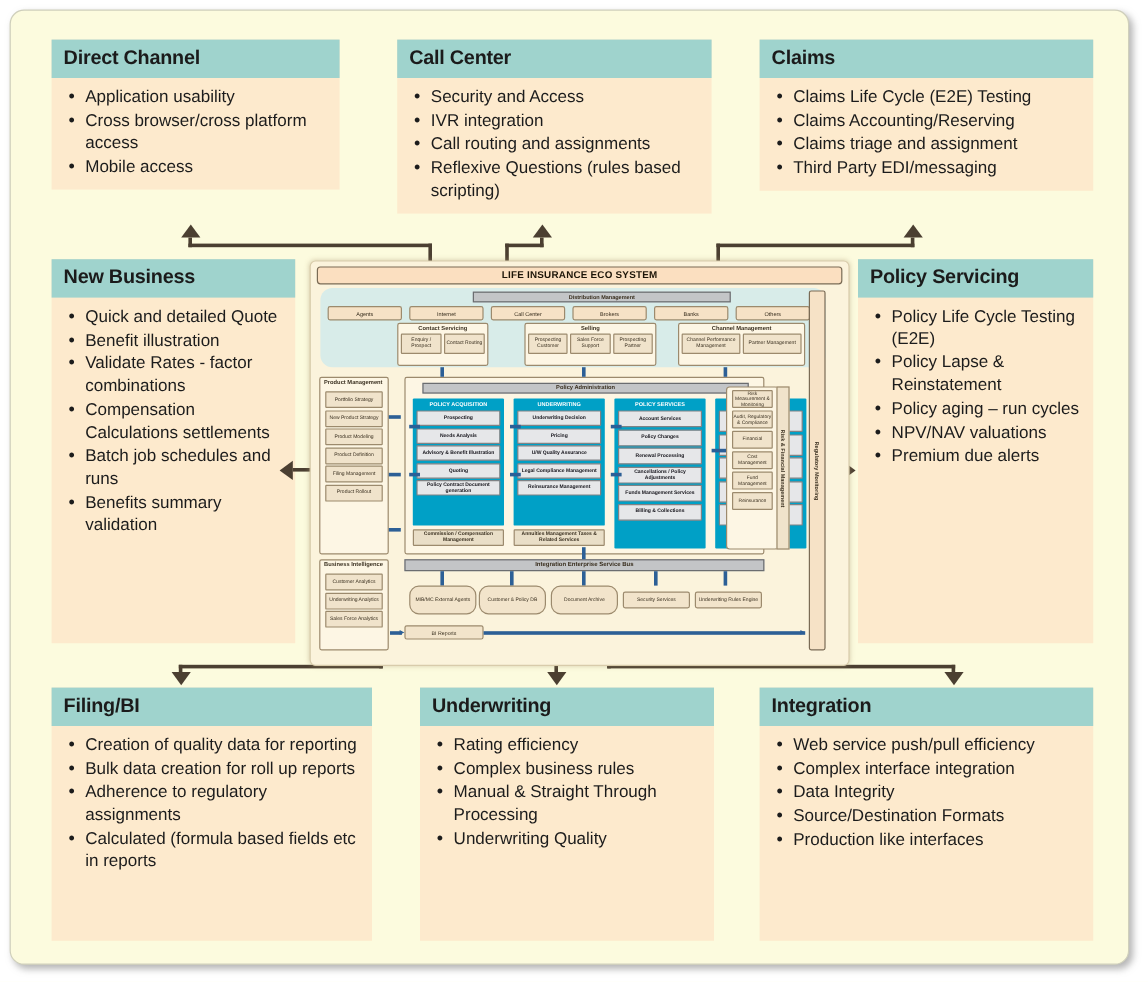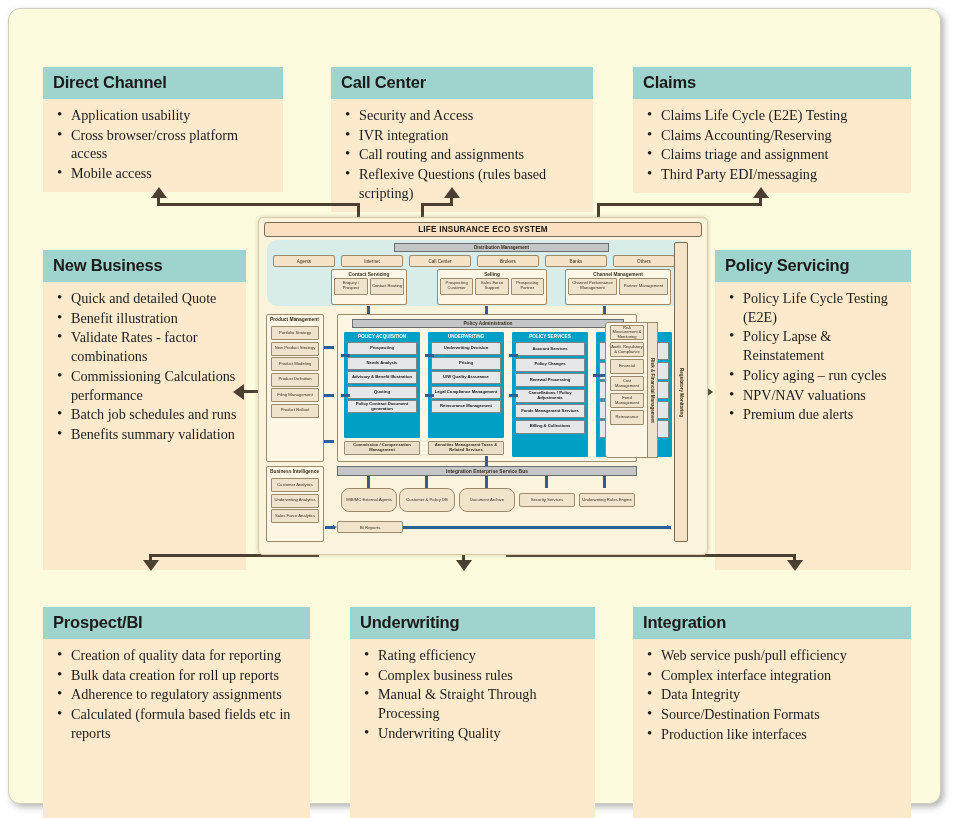--- a/index.html
+++ b/index.html
@@ -26,38 +26,36 @@
     border: 1px solid #cfcfbb;
     border-radius: 12px;
     box-shadow: 3px 3px 6px rgba(120,120,120,0.55);
     box-sizing: border-box;
   }
   
   .cap-box {
     position: absolute;
     background: #fdeacd;
     box-sizing: border-box;
-    margin-top: 34px;
   }
   .cap-head {
     background: #9fd3cd;
     color: #1b1b1b;
     font-weight: bold;
     font-size: 16.5px;
     padding: 6px 10px 7px 10px;
     letter-spacing: -0.2px;
   }
   .cap-body {
     padding: 7px 8px 8px 8px;
   }
   .cap-body ul {
     margin: 0;
     padding: 0 0 0 20px;
     list-style: none;
-    font-family: Liberation Serif, serif;
   }
   .cap-body li {
     position: relative;
     font-size: 14.2px;
     line-height: 1.32;
     color: #1c1c1c;
     margin: 0 0 1px 0;
     padding-left: 0;
   }
   .cap-body li::before {
@@ -409,42 +407,42 @@
       </div>
     </div>
 
     <div class="cap-box" style="left:34px; top:207px; width:203px;">
       <div class="cap-head">New Business</div>
       <div class="cap-body" style="height:273px;">
         <ul>
           <li>Quick and detailed Quote</li>
           <li>Benefit illustration</li>
           <li>Validate Rates - factor combinations</li>
-          <li>Commissioning Calculations performance</li>
+          <li>Compensation Calculations settlements</li>
           <li>Batch job schedules and runs</li>
           <li>Benefits summary validation</li>
         </ul>
       </div>
     </div>
 
     <div class="cap-box" style="left:706px; top:207px; width:196px;">
       <div class="cap-head">Policy Servicing</div>
       <div class="cap-body" style="height:273px;">
         <ul>
           <li>Policy Life Cycle Testing (E2E)</li>
           <li>Policy Lapse &amp; Reinstatement</li>
           <li>Policy aging – run cycles</li>
           <li>NPV/NAV valuations</li>
           <li>Premium due alerts</li>
         </ul>
       </div>
     </div>
 
     <div class="cap-box" style="left:34px; top:564px; width:267px;">
-      <div class="cap-head">Prospect/BI</div>
+      <div class="cap-head">Filing/BI</div>
       <div class="cap-body" style="height:164px;">
         <ul>
           <li>Creation of quality data for reporting</li>
           <li>Bulk data creation for roll up reports</li>
           <li>Adherence to regulatory assignments</li>
           <li>Calculated (formula based fields etc in reports</li>
         </ul>
       </div>
     </div>
 

